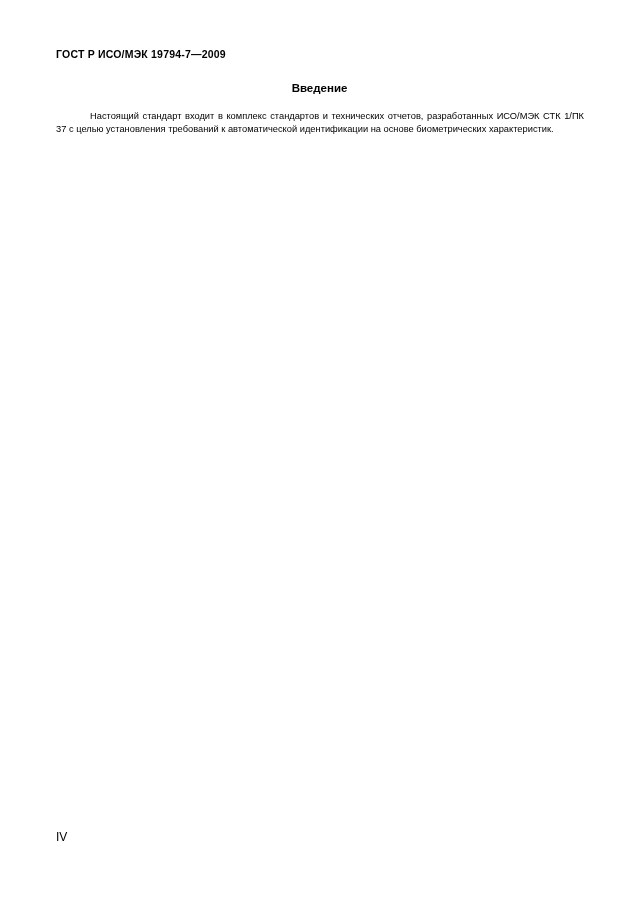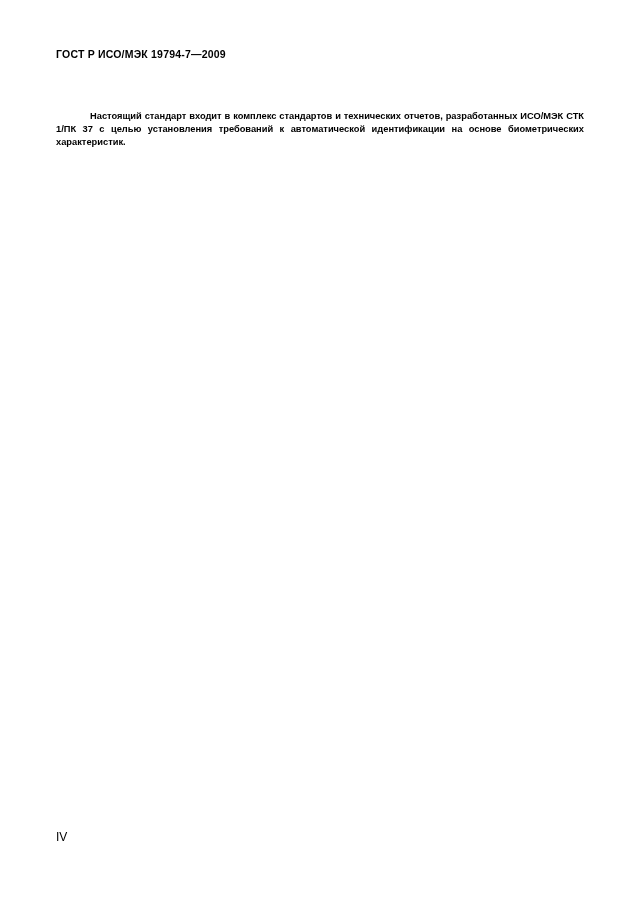--- a/index.html
+++ b/index.html
@@ -49,36 +49,36 @@
     font-size: 9.3px;
     line-height: 13.2px;
   }
   .para {
     margin: 0 0 0 0;
     text-align: justify;
     text-justify: inter-word;
   }
   .para.indent {
     text-indent: 34px;
-    font-weight: bold;
   }
   .page-number {
     position: absolute;
     left: 56px;
     top: 830px;
     font-size: 12px;
   }
 </style>
 </head>
 <body>
 
 <div class="page">
 
   <div class="header-std">ГОСТ Р ИСО/МЭК 19794-7—2009</div>
 
+  <div class="section-title">Введение</div>
 
   <div class="body-block">
     <p class="para indent">Настоящий стандарт входит в комплекс стандартов и технических отчетов, разработанных ИСО/МЭК СТК 1/ПК 37 с целью установления требований к автоматической идентификации на основе био­метрических характеристик.</p>
   </div>
 
   <div class="page-number">IV</div>
 
 </div>
 
 </body></html>

